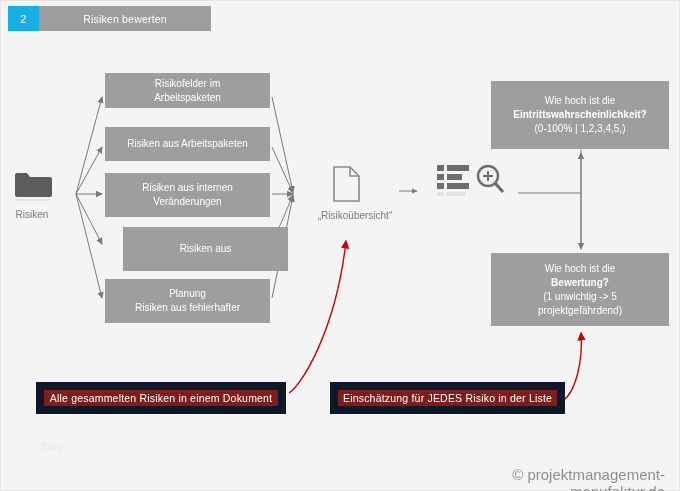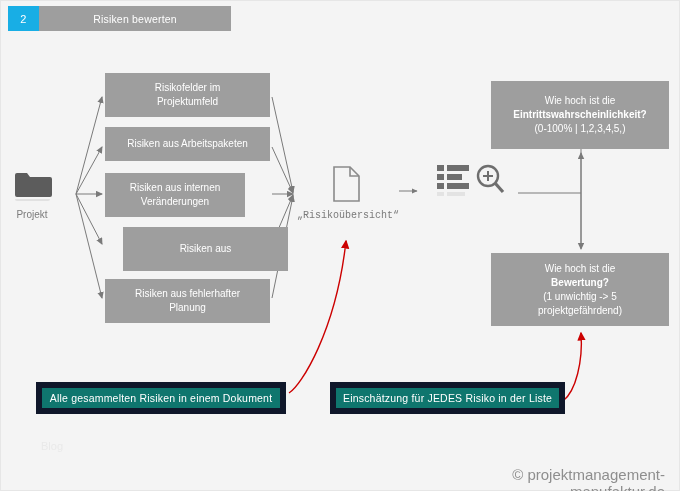--- a/index.html
+++ b/index.html
@@ -36,21 +36,21 @@
     color: #ffffff;
     font-size: 11px;
     display: flex;
     align-items: center;
     justify-content: center;
     letter-spacing: .2px;
   }
   #header-title {
     position: absolute;
     left: 31px; top: 0;
-    width: 192px; height: 25px;
+    width: 172px; height: 25px;
     background: #9e9e9e;
     color: #ffffff;
     font-size: 10.5px;
     display: flex;
     align-items: center;
     justify-content: center;
     letter-spacing: .2px;
   }
 
   
@@ -61,56 +61,56 @@
     align-items: center;
     justify-content: center;
     text-align: center;
     font-size: 10px;
     line-height: 14px;
     box-sizing: border-box;
     padding: 2px 6px;
   }
   .grey-box span { display: block; }
 
-  #box-0 { left: 104px; top: 72px;  width: 165px; height: 44px; }
+  #box-0 { left: 104px; top: 72px;  width: 165px; height: 35px; }
   #box-1 { left: 104px; top: 126px; width: 165px; height: 34px; }
-  #box-2 { left: 104px; top: 172px; width: 140px; height: 44px; }
+  #box-2 { left: 104px; top: 172px; width: 165px; height: 44px; }
   #box-3 { left: 104px; top: 226px; width: 165px; height: 44px; margin-left: 18px; }
   #box-4 { left: 104px; top: 278px; width: 165px; height: 44px; }
 
   #box-prob { left: 490px; top: 80px;  width: 178px; height: 68px; }
   #box-scope{ left: 490px; top: 252px; width: 178px; height: 73px; }
 
   .bold-word { font-weight: bold; }
 
   
   .red-box {
-    background: #0f766e;
-    border: 6px solid #0f172a;
+    background: #7f1d1d;
+    border: 8px solid #0f172a;
     color: #ffffff;
     font-size: 10.5px;
     display: flex;
     align-items: center;
     justify-content: center;
     text-align: left;
     box-sizing: border-box;
     letter-spacing: .2px;
   }
   #red-left  { left: 35px;  top: 381px; width: 250px; height: 32px; }
   #red-right { left: 329px; top: 381px; width: 235px; height: 32px; }
 
   
   .icon-label {
     color: #7a7a7a;
     font-size: 10px;
     line-height: 13px;
     text-align: center;
   }
   #label-projekt     { left: 0px;   top: 207px; width: 62px; }
-  #label-uebersicht  { left: 296px; top: 208px; width: 100px; font-family: Liberation Mono, monospace; }
+  #label-uebersicht  { left: 304px; top: 208px; width: 100px; }
   #label-bewertung   { left: 421px; top: 205px; width: 120px; }
 
   
   #icon-folder { left: 12px;  top: 166px; }
   #icon-doc    { left: 330px; top: 164px; }
   #icon-list   { left: 435px; top: 162px; }
 
   .reflect { opacity: .12; }
 
   
@@ -179,55 +179,55 @@
     <line x1="580" y1="245" x2="580" y2="152" stroke="#7a7a7a" stroke-width="1" marker-end="url(#ah-grey)"></line>
     <line x1="580" y1="140" x2="580" y2="248" stroke="#7a7a7a" stroke-width="1" marker-end="url(#ah-grey)"></line>
 
     <path d="M288,392 C300,385 335,330 345,240" stroke="#cc0000" stroke-width="1.4" fill="none" marker-end="url(#ah-red)"></path>
     <path d="M562,400 C575,390 582,360 580,332" stroke="#cc0000" stroke-width="1.4" fill="none" marker-end="url(#ah-red)"></path>
   </svg>
 
   <div class="abs grey-box" id="box-0">
     <div>
       <span>Risikofelder im</span>
-      <span>Projektumfeld</span>
+      <span>Arbeitspaketen</span>
     </div>
   </div>
   <div class="abs grey-box" id="box-1">
     <div>
       <span>Risiken aus Arbeitspaketen</span>
     </div>
   </div>
   <div class="abs grey-box" id="box-2">
     <div>
       <span>Risiken aus internen</span>
       <span>Veränderungen</span>
     </div>
   </div>
   <div class="abs grey-box" id="box-3">
     <div>
       <span>Risiken aus</span>
     </div>
   </div>
   <div class="abs grey-box" id="box-4">
     <div>
+      <span>Planung</span>
       <span>Risiken aus fehlerhafter</span>
-      <span>Planung</span>
     </div>
   </div>
 
   <div class="abs" id="icon-folder">
     <svg width="40" height="38" viewBox="0 0 40 38" xmlns="http://www.w3.org/2000/svg">
       <path d="M2,6 h12 l3,4 h20 a2,2 0 0 1 2,2 v16 a2,2 0 0 1 -2,2 h-33 a2,2 0 0 1 -2,-2 v-20 a2,2 0 0 1 2,-2 z" fill="#5c5c5c"></path>
       <g class="reflect">
         <path d="M2,32 h35 a2,2 0 0 1 -2,2 h-31 a2,2 0 0 1 -2,-2 z" fill="#5c5c5c"></path>
       </g>
     </svg>
   </div>
-  <div class="abs icon-label" id="label-projekt">Projekt</div>
+  <div class="abs icon-label" id="label-projekt">Risiken</div>
 
   <div class="abs" id="icon-doc">
     <svg width="32" height="40" viewBox="0 0 32 40" xmlns="http://www.w3.org/2000/svg">
       <path d="M3,2 h16 l9,9 v25 h-25 z" fill="none" stroke="#8a8a8a" stroke-width="1.6"></path>
       <path d="M19,2 v9 h9" fill="none" stroke="#8a8a8a" stroke-width="1.6"></path>
     </svg>
   </div>
   <div class="abs icon-label" id="label-uebersicht">„Risikoübersicht“</div>
 
   <div class="abs" id="icon-list">

